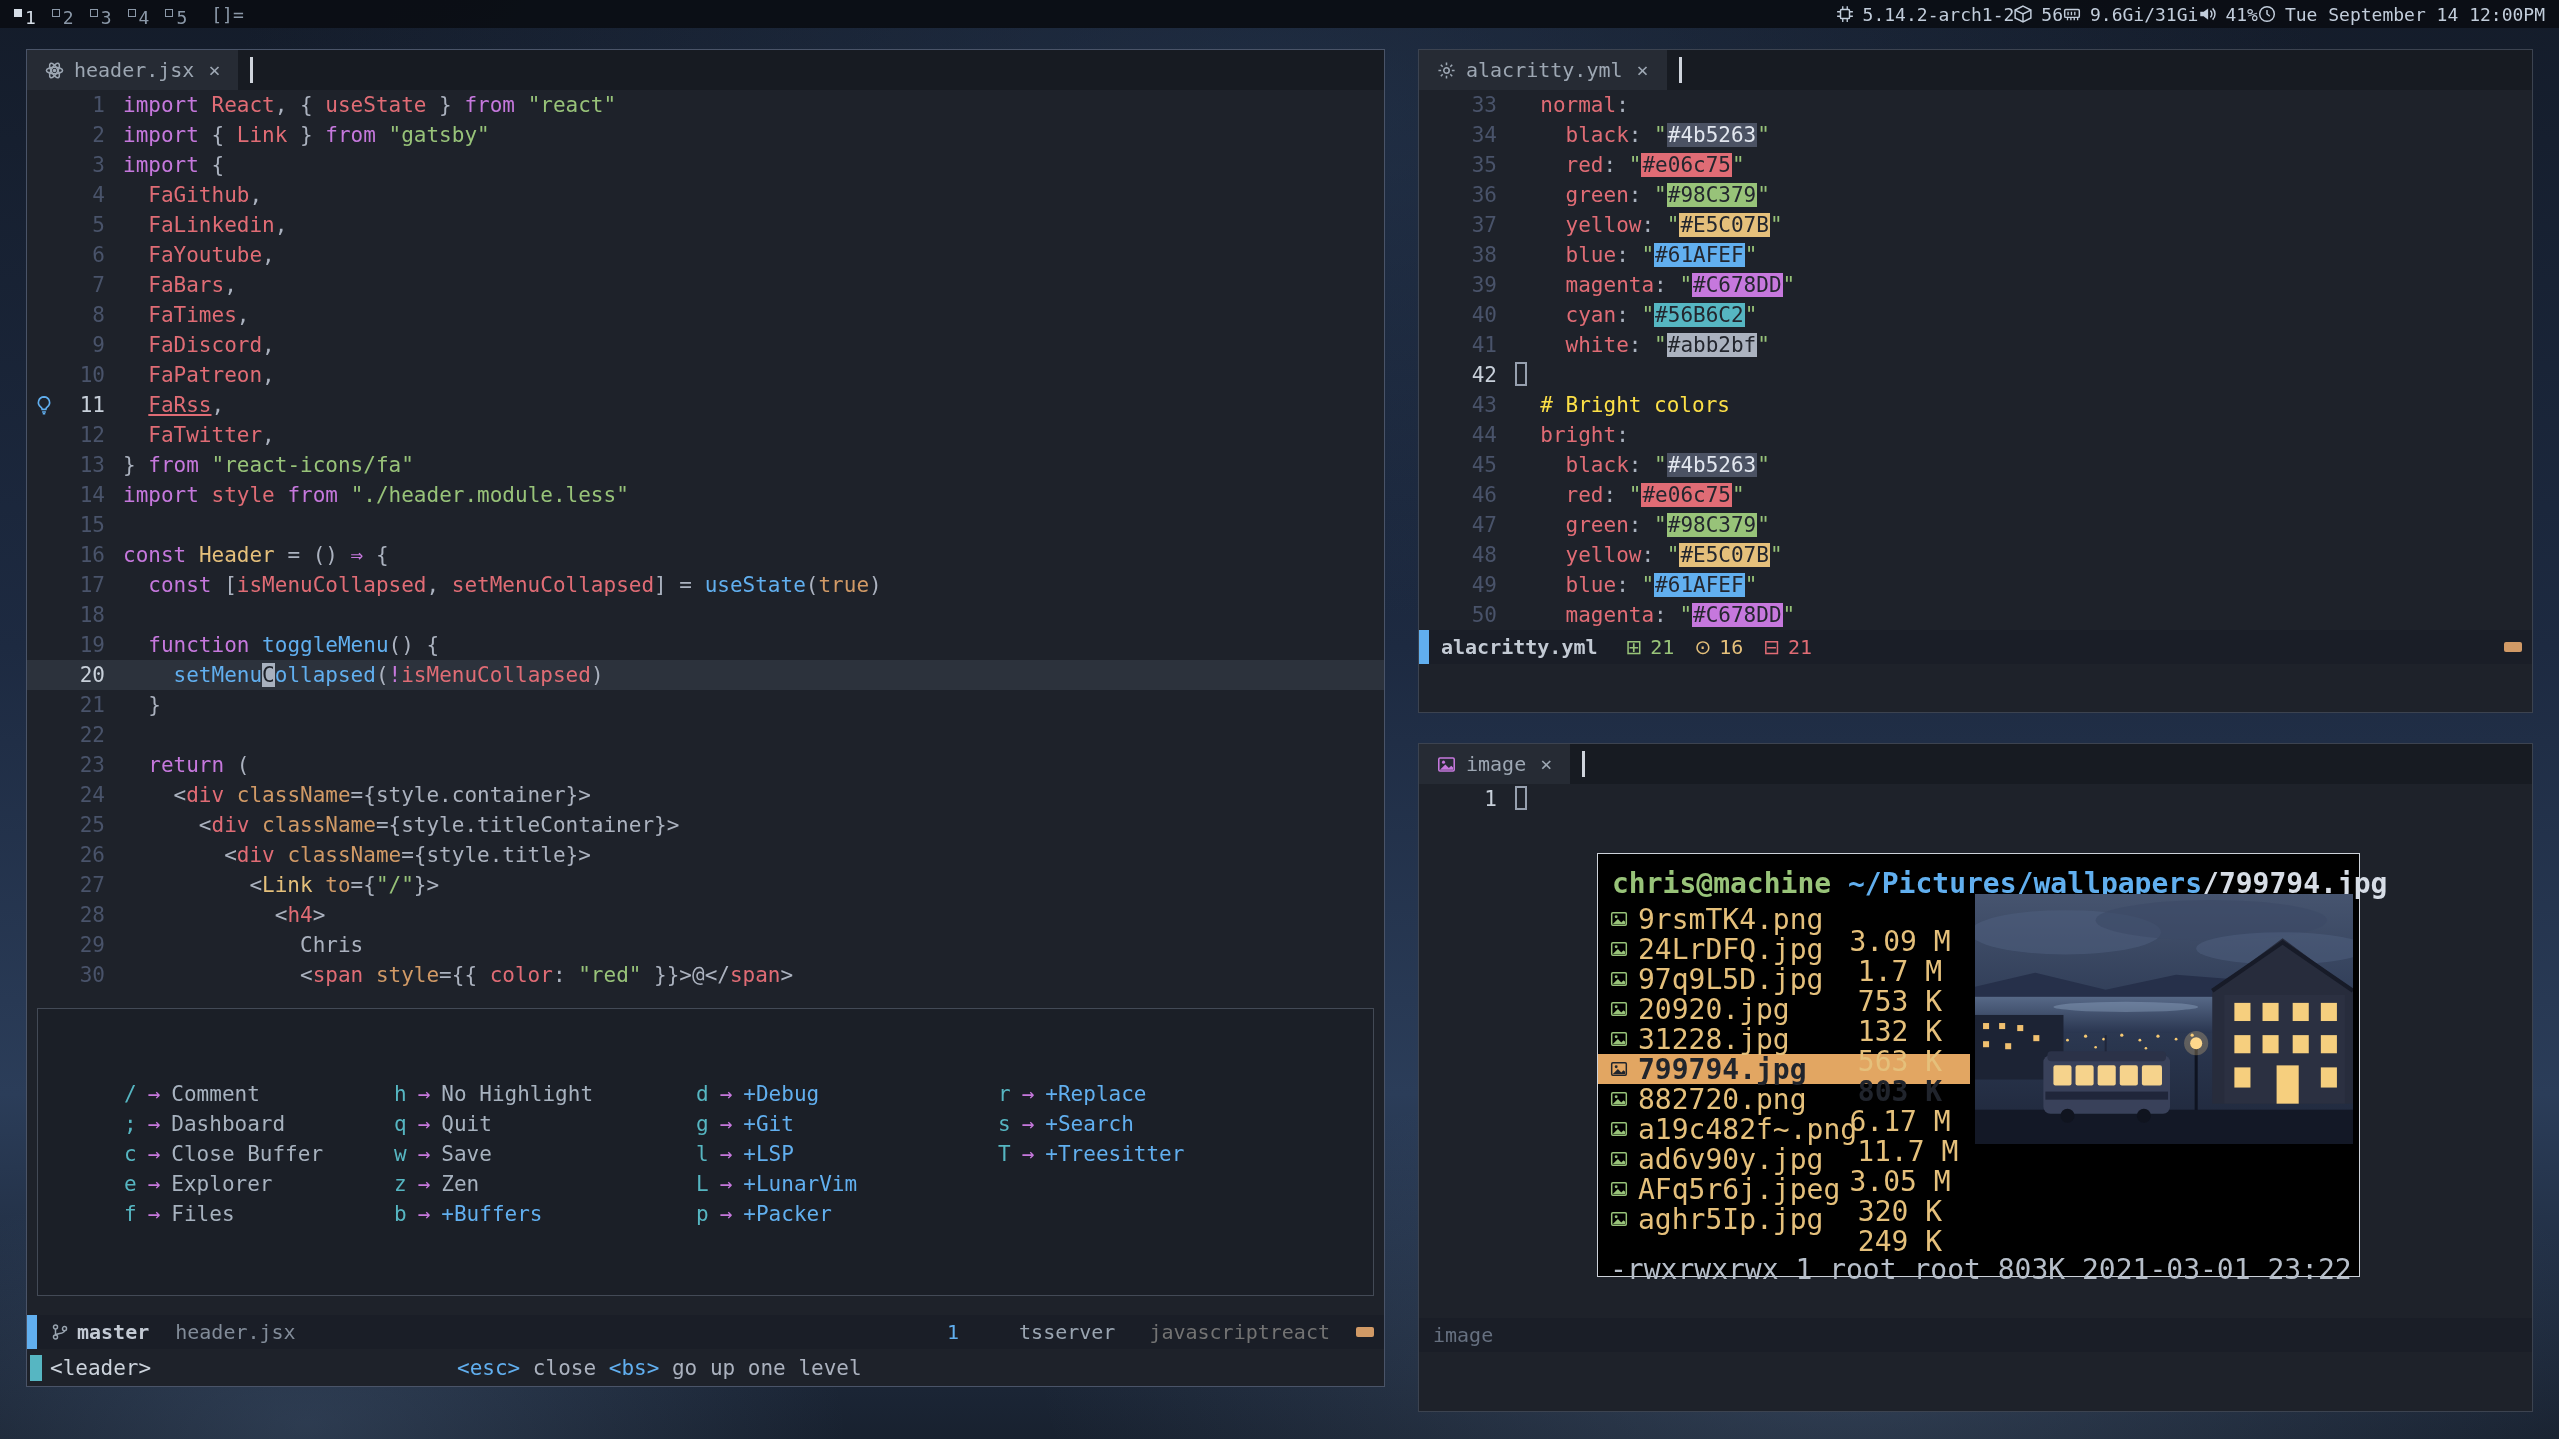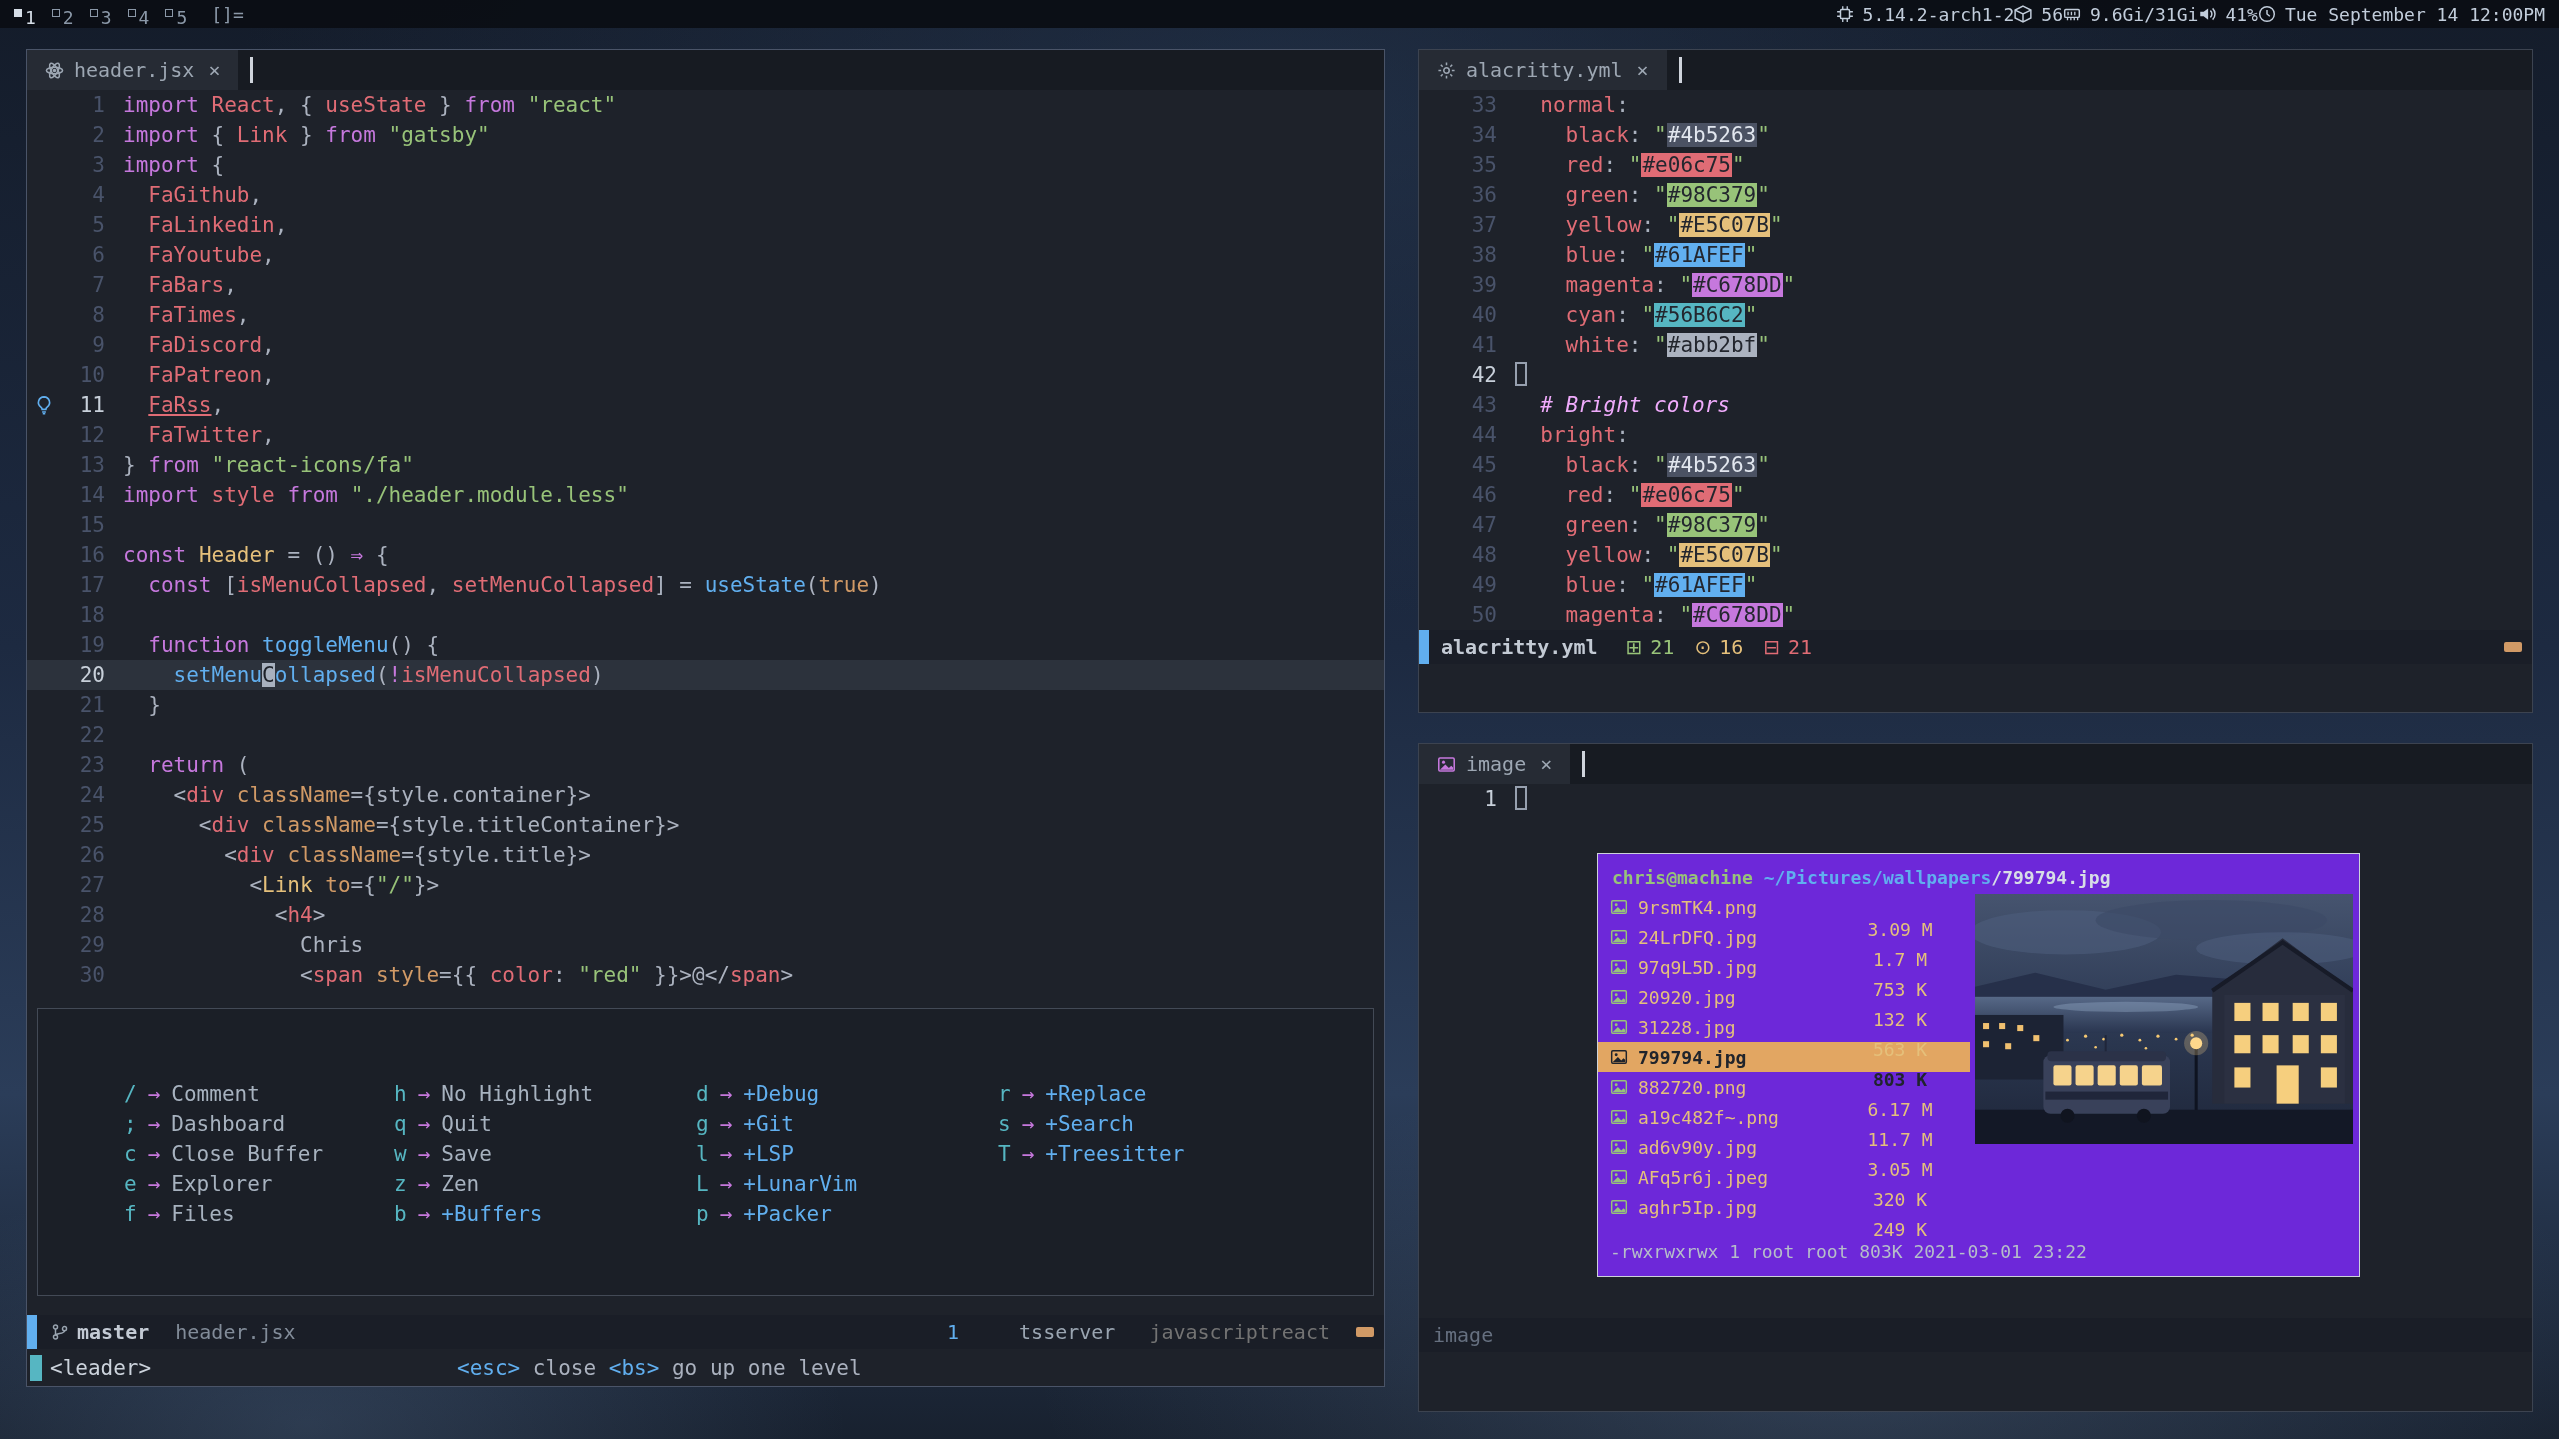--- a/index.html
+++ b/index.html
@@ -37,21 +37,21 @@
   .buffer{position:absolute;left:0;top:40px;right:0;font-size:21px;line-height:30px;}
   .brow{display:flex;height:30px;align-items:center;}
   .brow.cursorline{background:#2c323c;}
   .sign{width:34px;flex:none;display:flex;align-items:center;justify-content:center;color:#61afef;}
   .sign svg{width:20px;height:20px;}
   .ln{width:44px;flex:none;text-align:right;color:#49536a;}
   .ln.numhl{color:#c8d0da;}
   .codeln{padding-left:18px;white-space:pre;}
   .tk-fg{color:#abb2bf}.tk-kw{color:#c678dd}.tk-str{color:#98c379}.tk-id{color:#e06c75}
   .tk-fn{color:#61afef}.tk-ty{color:#e5c07b}.tk-at{color:#d19a66}.tk-nu{color:#d19a66}
-  .tk-cm{color:#f0abfc;font-style:italic}.tk-key{color:#e06c75}
+  .tk-cm{color:#fde047;}.tk-key{color:#e06c75}
   .tk-u{text-decoration:underline}
   .tk-cur{background:#a8b1bf;color:#1e222a}
   .tk-sw{padding:0 1px;}
   .tk-curh{display:inline-block;width:12px;height:24px;border:2px solid #97a0af;box-sizing:border-box;vertical-align:-4px;}
   
   .whichkey{position:absolute;left:10px;right:10px;top:958px;height:288px;background:#1b1f27;
             border:1px solid #434a56;box-sizing:border-box;z-index:5;font-size:21px;}
   .wk-col{position:absolute;top:70px;line-height:30px;white-space:nowrap;}
   .wk-key{color:#56b6c2}
   .wk-arrow{color:#c678dd;margin:0 11px;}
@@ -71,22 +71,22 @@
   .orange-block{width:18px;height:10px;background:#d19a66;border-radius:2px;}
   .git-add{color:#98c379}.git-mod{color:#e5c07b}.git-del{color:#e06c75}
   .git-glyph{font-family:"DejaVu Sans",sans-serif;}
   .stat-group{display:inline-flex;gap:20px;margin-left:28px;align-items:center;}
   .cmdline{position:absolute;left:0;right:0;bottom:0;height:37px;display:flex;align-items:center;font-size:21px;position:absolute;}
   .cmd-cursor{width:12px;height:26px;background:#56b6c2;margin:0 8px 0 3px;flex:none;}
   .cmd-text{color:#ccd3dc;}
   .cmd-hint{position:absolute;left:430px;white-space:pre;}
   .sl-dim{color:#667080;margin-left:14px;}
   
-  .lfbox{position:absolute;left:178px;top:109px;width:763px;height:424px;background:#6d28d9;
-         border:1px solid #cdd2da;box-sizing:border-box;font-size:18px;}
+  .lfbox{position:absolute;left:178px;top:109px;width:763px;height:424px;background:#000000;
+         border:1px solid #cdd2da;box-sizing:border-box;font-size:28px;}
   .lf-header{margin:13px 0 4px 14px;font-weight:bold;white-space:pre;}
   .lf-user{color:#98c379}
   .lf-path{color:#61afef}
   .lf-file{color:#d7dde6}
   .lf-row{display:flex;align-items:center;height:30px;width:372px;padding-left:12px;box-sizing:border-box;color:#e5c07b;}
   .lf-icon{display:inline-flex;color:#98c379;}
   .lf-icon svg{width:18px;height:18px;}
   .lf-name{margin-left:10px;flex:1;white-space:pre;}
   .lf-size{width:112px;text-align:center;padding-right:14px;white-space:pre;margin-top:44px;}
   .lf-row.selected{background:#e2a662;color:#20242c;font-weight:bold;}

